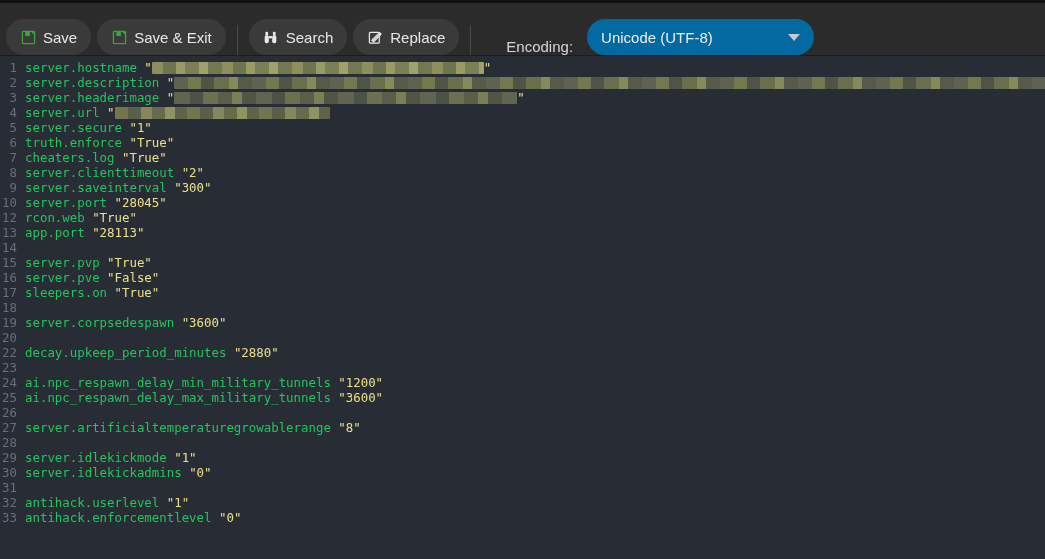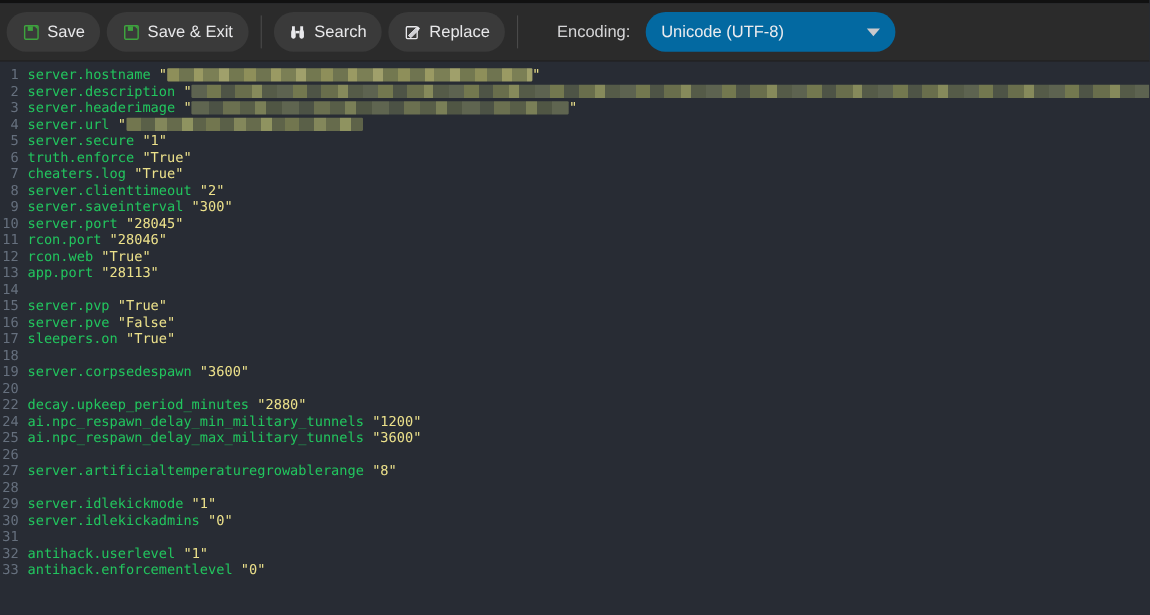--- a/index.html
+++ b/index.html
@@ -28,21 +28,21 @@
     flex: 0 0 auto;
   }
 
   
   .toolbar {
     height: 53px;
     flex: 0 0 auto;
     background: #2b2b2b;
     border-bottom: 1px solid #1c1c1c;
     display: flex;
-    align-items: center;
+    align-items: flex-end;
     padding: 0 6px;
     gap: 6px;
   }
 
   .tb-btn {
     display: flex;
     align-items: center;
     gap: 7px;
     height: 36px;
     padding: 0 14px;
@@ -267,31 +267,31 @@
       <div class="code-line"><span class="lno">1</span><span class="ltext"><span class="k">server.hostname </span><span class="q">"</span><span class="redact a" style="width: 332px;"></span><span class="q">"</span></span></div>
       <div class="code-line"><span class="lno">2</span><span class="ltext"><span class="k">server.description </span><span class="q">"</span><span class="redact b" style="width: 880px;"></span></span></div>
       <div class="code-line"><span class="lno">3</span><span class="ltext"><span class="k">server.headerimage </span><span class="q">"</span><span class="redact c" style="width: 343px;"></span><span class="q">"</span></span></div>
       <div class="code-line"><span class="lno">4</span><span class="ltext"><span class="k">server.url </span><span class="q">"</span><span class="redact d" style="width: 215px;"></span></span></div>
       <div class="code-line"><span class="lno">5</span><span class="ltext"><span class="k">server.secure </span><span class="v">"1"</span></span></div>
       <div class="code-line"><span class="lno">6</span><span class="ltext"><span class="k">truth.enforce </span><span class="v">"True"</span></span></div>
       <div class="code-line"><span class="lno">7</span><span class="ltext"><span class="k">cheaters.log </span><span class="v">"True"</span></span></div>
       <div class="code-line"><span class="lno">8</span><span class="ltext"><span class="k">server.clienttimeout </span><span class="v">"2"</span></span></div>
       <div class="code-line"><span class="lno">9</span><span class="ltext"><span class="k">server.saveinterval </span><span class="v">"300"</span></span></div>
       <div class="code-line"><span class="lno">10</span><span class="ltext"><span class="k">server.port </span><span class="v">"28045"</span></span></div>
-      <div class="code-line"><span class="lno">11</span><span class="ltext"><span class="k">rcon.port </span><span class="v">"28046"</span></span></div>
       <div class="code-line"><span class="lno">12</span><span class="ltext"><span class="k">rcon.web </span><span class="v">"True"</span></span></div>
       <div class="code-line"><span class="lno">13</span><span class="ltext"><span class="k">app.port </span><span class="v">"28113"</span></span></div>
       <div class="code-line"><span class="lno">14</span><span class="ltext"></span></div>
       <div class="code-line"><span class="lno">15</span><span class="ltext"><span class="k">server.pvp </span><span class="v">"True"</span></span></div>
       <div class="code-line"><span class="lno">16</span><span class="ltext"><span class="k">server.pve </span><span class="v">"False"</span></span></div>
       <div class="code-line"><span class="lno">17</span><span class="ltext"><span class="k">sleepers.on </span><span class="v">"True"</span></span></div>
       <div class="code-line"><span class="lno">18</span><span class="ltext"></span></div>
       <div class="code-line"><span class="lno">19</span><span class="ltext"><span class="k">server.corpsedespawn </span><span class="v">"3600"</span></span></div>
       <div class="code-line"><span class="lno">20</span><span class="ltext"></span></div>
       <div class="code-line"><span class="lno">22</span><span class="ltext"><span class="k">decay.upkeep_period_minutes </span><span class="v">"2880"</span></span></div>
+      <div class="code-line"><span class="lno">23</span><span class="ltext"></span></div>
       <div class="code-line"><span class="lno">24</span><span class="ltext"><span class="k">ai.npc_respawn_delay_min_military_tunnels </span><span class="v">"1200"</span></span></div>
       <div class="code-line"><span class="lno">25</span><span class="ltext"><span class="k">ai.npc_respawn_delay_max_military_tunnels </span><span class="v">"3600"</span></span></div>
       <div class="code-line"><span class="lno">26</span><span class="ltext"></span></div>
       <div class="code-line"><span class="lno">27</span><span class="ltext"><span class="k">server.artificialtemperaturegrowablerange </span><span class="v">"8"</span></span></div>
       <div class="code-line"><span class="lno">28</span><span class="ltext"></span></div>
       <div class="code-line"><span class="lno">29</span><span class="ltext"><span class="k">server.idlekickmode </span><span class="v">"1"</span></span></div>
       <div class="code-line"><span class="lno">30</span><span class="ltext"><span class="k">server.idlekickadmins </span><span class="v">"0"</span></span></div>
       <div class="code-line"><span class="lno">31</span><span class="ltext"></span></div>
       <div class="code-line"><span class="lno">32</span><span class="ltext"><span class="k">antihack.userlevel </span><span class="v">"1"</span></span></div>
       <div class="code-line"><span class="lno">33</span><span class="ltext"><span class="k">antihack.enforcementlevel </span><span class="v">"0"</span></span></div>

